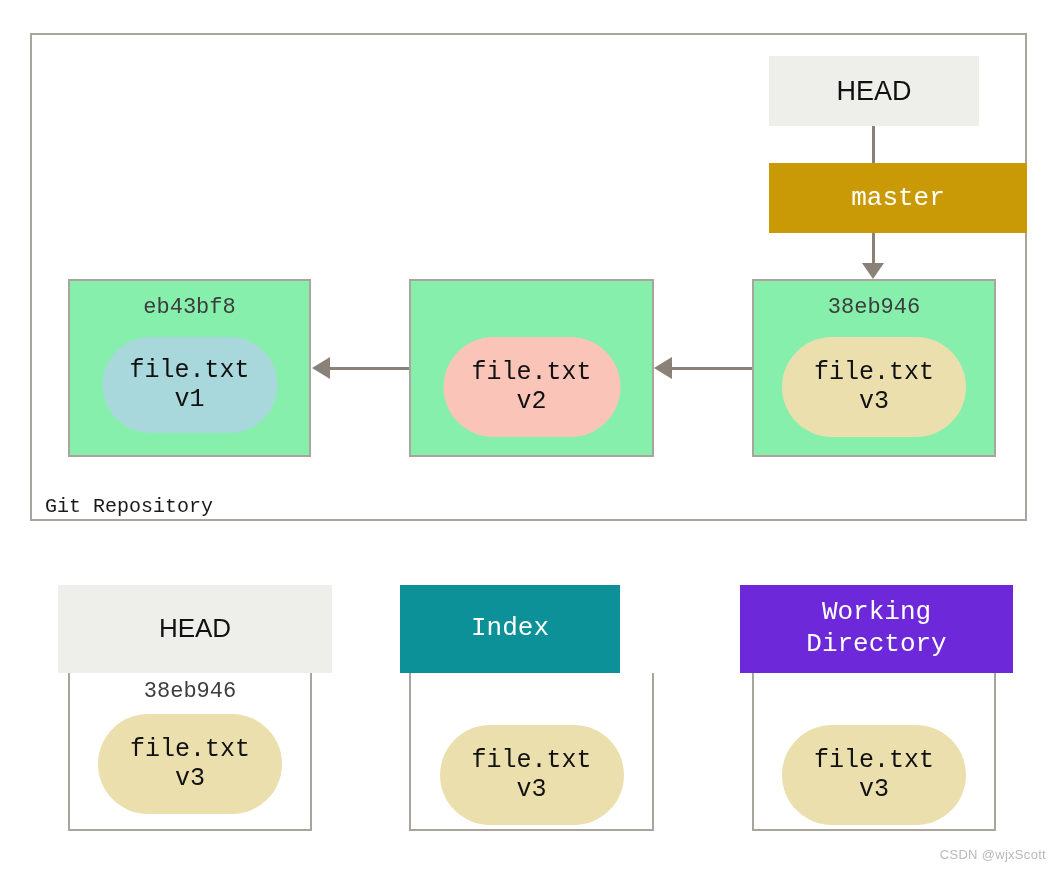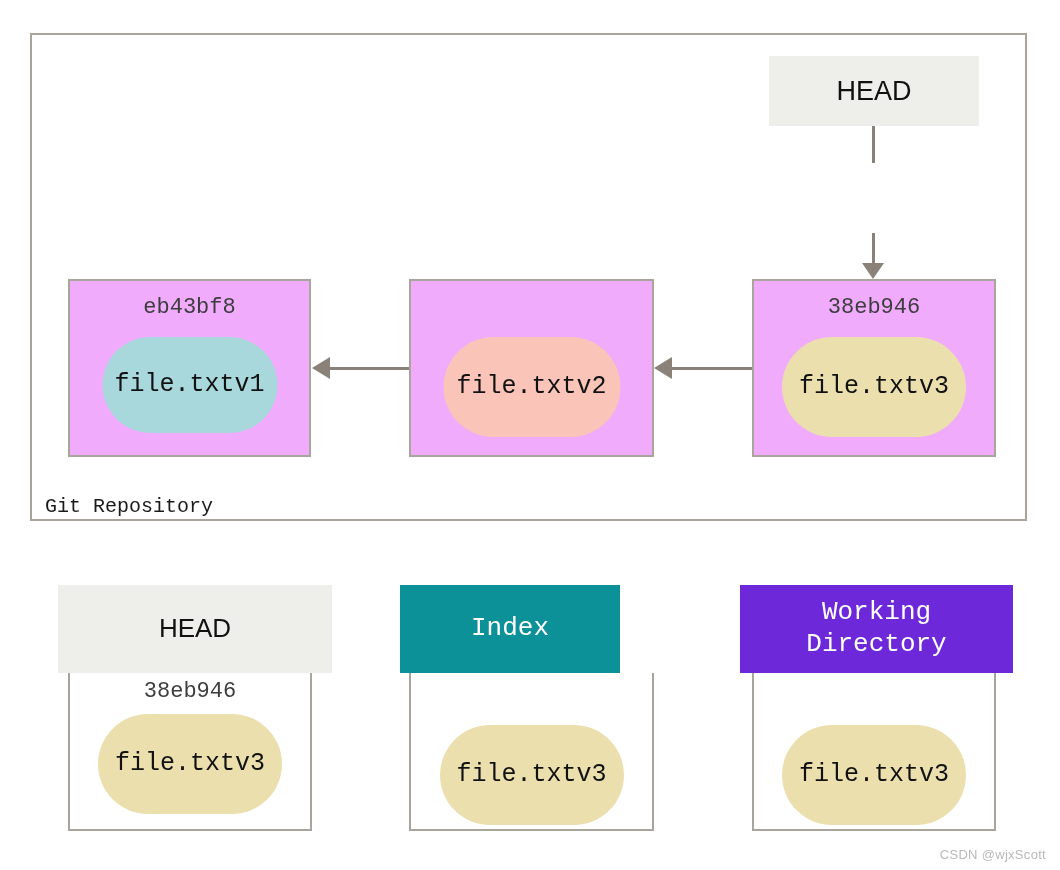--- a/index.html
+++ b/index.html
@@ -103,39 +103,39 @@
     width: 0; height: 0;
     border-top: 11px solid transparent;
     border-bottom: 11px solid transparent;
     border-right: 18px solid #8a8279;
   }
 
   
   .commit-box {
     position: absolute;
     border: 2px solid #a9a49c;
-    background: #f0abfc;
+    background: #86efac;
     box-sizing: border-box;
   }
   .commit-hash {
     position: absolute;
     left: 0;
     right: 0;
     top: 14px;
     text-align: center;
     font-size: 22px;
     color: #3d3d3d;
   }
   .blob {
     position: absolute;
     left: 50%;
     transform: translateX(-50%);
     border-radius: 56px;
     display: flex;
-    flex-direction: row;
+    flex-direction: column;
     align-items: center;
     justify-content: center;
     line-height: 1.18;
     font-size: 25px;
     color: #111111;
     text-align: center;
   }
 
   #commit-0 { left: 68px;  top: 279px; width: 243px; height: 178px; }
   #commit-1 { left: 409px; top: 279px; width: 245px; height: 178px; }
@@ -205,20 +205,21 @@
 
 <div class="stage">
 
   <div id="repo-frame"></div>
   <div id="repo-label" class="mono">Git Repository</div>
 
   <div id="head-pointer" class="sans">HEAD</div>
 
   <div class="vline" style="left:872px; top:126px; height:37px;"></div>
 
+  <div id="master-bar" class="mono">master</div>
 
   <div class="vline" style="left:872px; top:233px; height:32px;"></div>
   <div class="arrow-down" style="left:862px; top:263px;"></div>
 
   <div class="commit-box" id="commit-0">
     <div class="commit-hash mono">eb43bf8</div>
     <div class="blob mono">
       <span>file.txt</span>
       <span>v1</span>
     </div>

